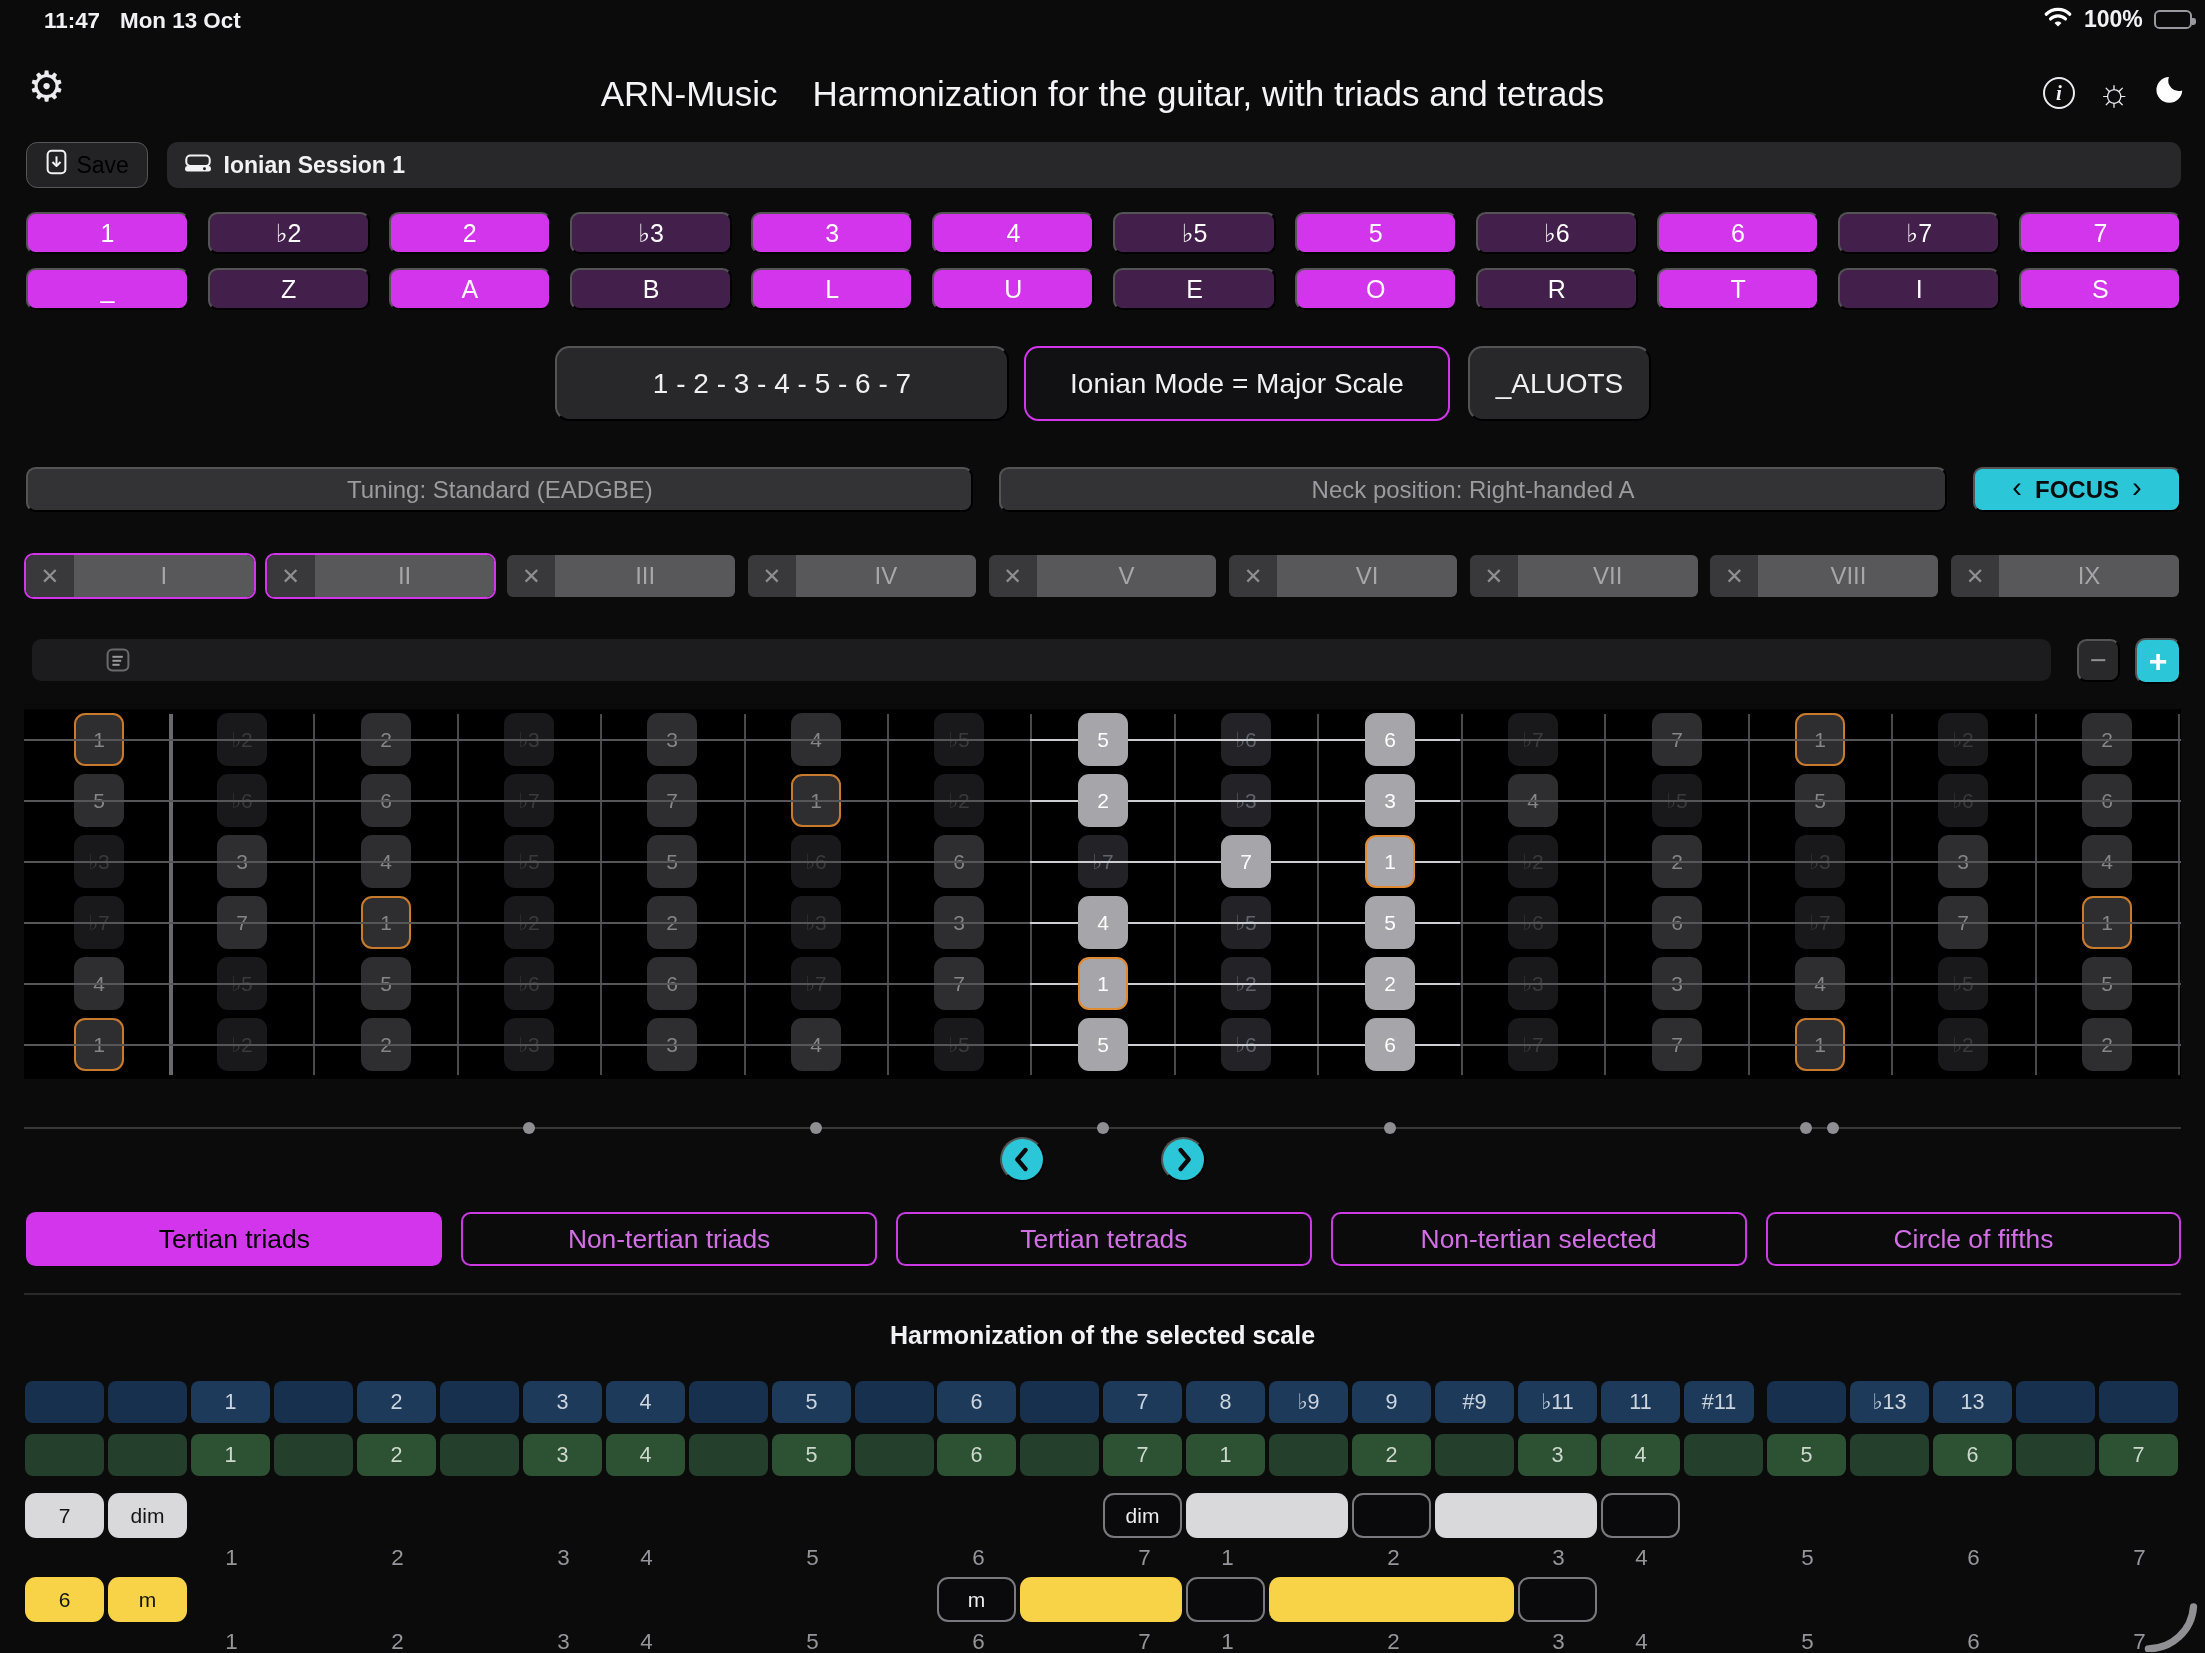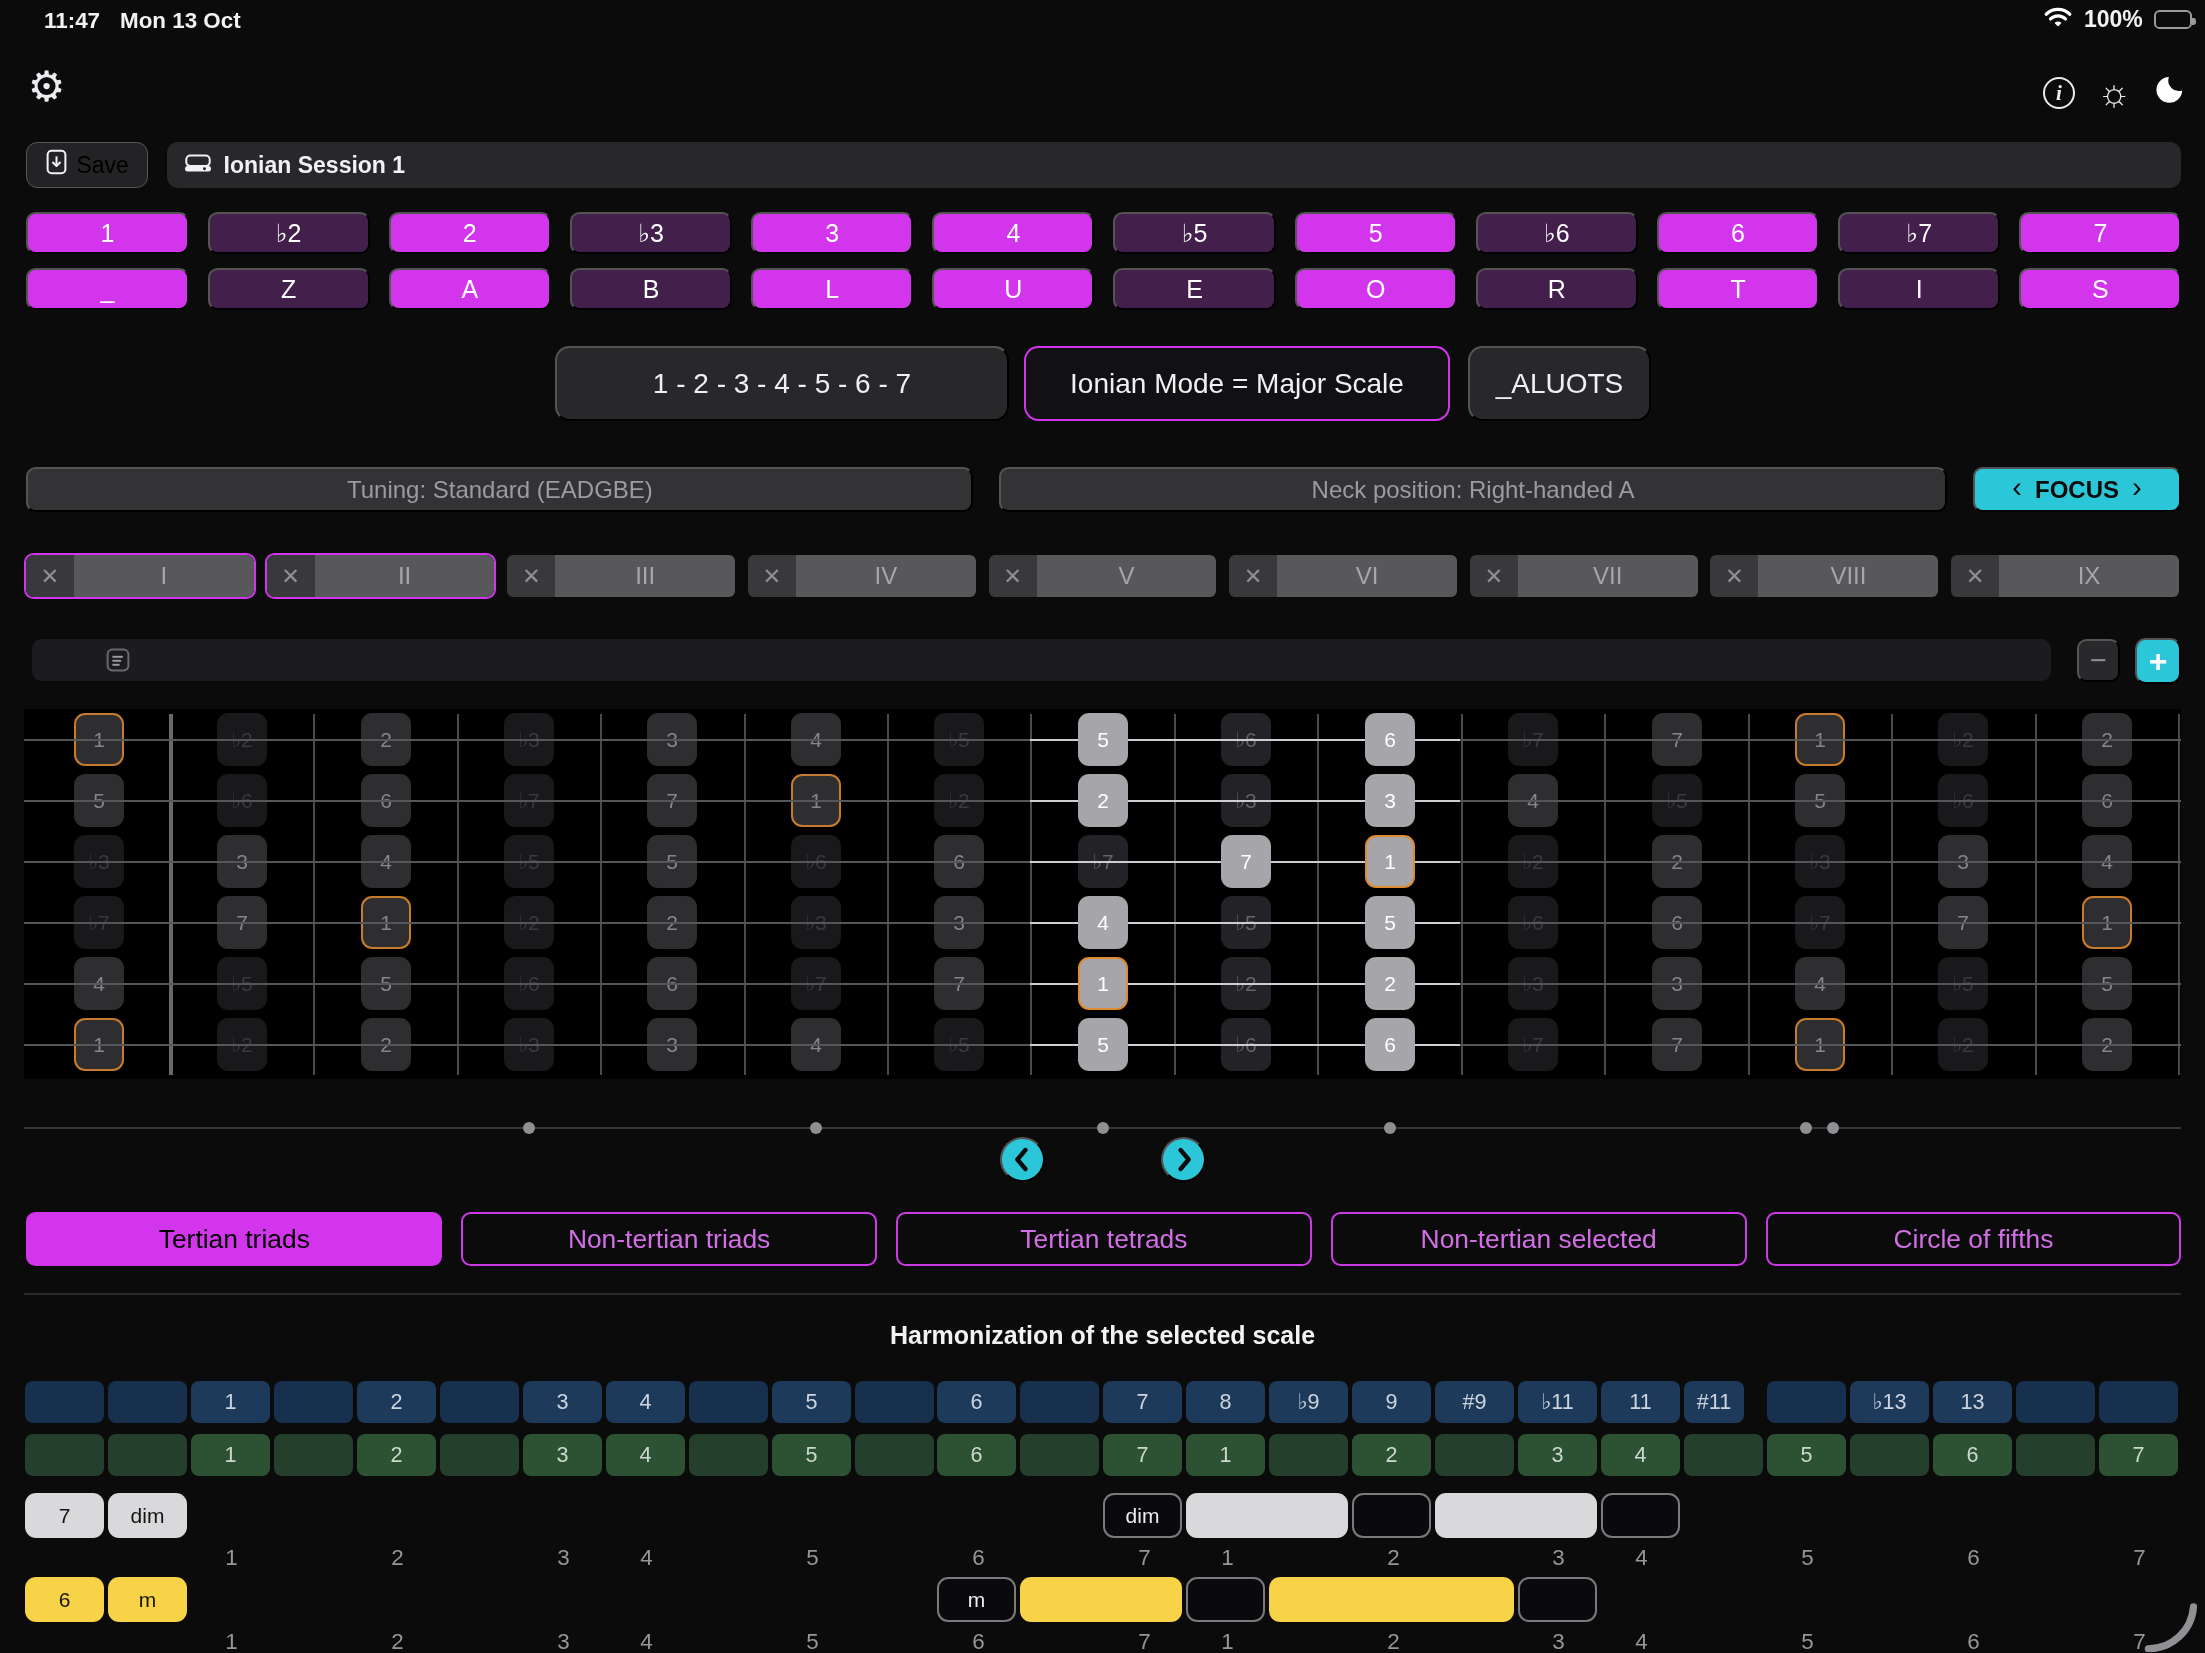--- a/index.html
+++ b/index.html
@@ -132,20 +132,23 @@
         <path d="M19 24.5 L14.6 20 a6.4 6.4 0 0 1 8.8 0 Z" fill="#fff"></path>
         <path d="M9.5 15 a13.5 13.5 0 0 1 19 0" fill="none" stroke="#fff" stroke-width="4" stroke-linecap="round"></path>
         <path d="M4 9 a21.5 21.5 0 0 1 30 0" fill="none" stroke="#fff" stroke-width="4" stroke-linecap="round"></path>
       </svg>
     </span>
     <span class="batt-pct">100%</span>
     <span class="batt"><span class="batt-fill"></span><span class="batt-tip"></span></span>
   </div>
 
   <button class="abs cc gear" style="background:none;border:none;cursor:pointer;">⚙</button>
+  <div class="abs title-wrap">
+    <span class="app-name">ARN-Music</span><span>Harmonization for the guitar, with triads and tetrads</span>
+  </div>
   <div class="abs hdr-icons">
     <span class="cc info-ic">i</span>
     <span class="sun-ic">☼</span>
     <span>
       <svg width="29" height="29" viewBox="0 0 36 36">
         <path d="M26 2 a16 16 0 1 0 8 22 a13 13 0 0 1 -8 -22 Z" fill="#fff" transform="rotate(-25 18 18)"></path>
       </svg>
     </span>
   </div>
 
@@ -427,21 +430,21 @@
       <div class="hpill t-off" style="left: 855px; width: 79px; top: 1381px;"></div>
       <div class="hpill t-on" style="left: 937px; width: 79px; top: 1381px;">6</div>
       <div class="hpill t-off" style="left: 1020px; width: 79px; top: 1381px;"></div>
       <div class="hpill t-on" style="left: 1103px; width: 79px; top: 1381px;">7</div>
       <div class="hpill t-on" style="left: 1186px; width: 79px; top: 1381px;">8</div>
       <div class="hpill t-on" style="left: 1269px; width: 79px; top: 1381px;">♭9</div>
       <div class="hpill t-on" style="left: 1352px; width: 79px; top: 1381px;">9</div>
       <div class="hpill t-on" style="left: 1435px; width: 79px; top: 1381px;">#9</div>
       <div class="hpill t-on" style="left: 1518px; width: 79px; top: 1381px;">♭11</div>
       <div class="hpill t-on" style="left: 1601px; width: 79px; top: 1381px;">11</div>
-      <div class="hpill t-on" style="left: 1684px; width: 60px; top: 1381px;">#11</div>
+      <div class="hpill t-on" style="left: 1684px; width: 70px; top: 1381px;">#11</div>
       <div class="hpill t-off" style="left: 1767px; width: 79px; top: 1381px;"></div>
       <div class="hpill t-on" style="left: 1850px; width: 79px; top: 1381px;">♭13</div>
       <div class="hpill t-on" style="left: 1933px; width: 79px; top: 1381px;">13</div>
       <div class="hpill t-off" style="left: 2016px; width: 79px; top: 1381px;"></div>
       <div class="hpill t-off" style="left: 2099px; width: 79px; top: 1381px;"></div>
     </div>
   <div id="degree-pill-row">
       <div class="hpill g-off" style="left: 25px; width: 79px; top: 1434px;"></div>
       <div class="hpill g-off" style="left: 108px; width: 79px; top: 1434px;"></div>
       <div class="hpill g-on" style="left: 191px; width: 79px; top: 1434px;">1</div>

